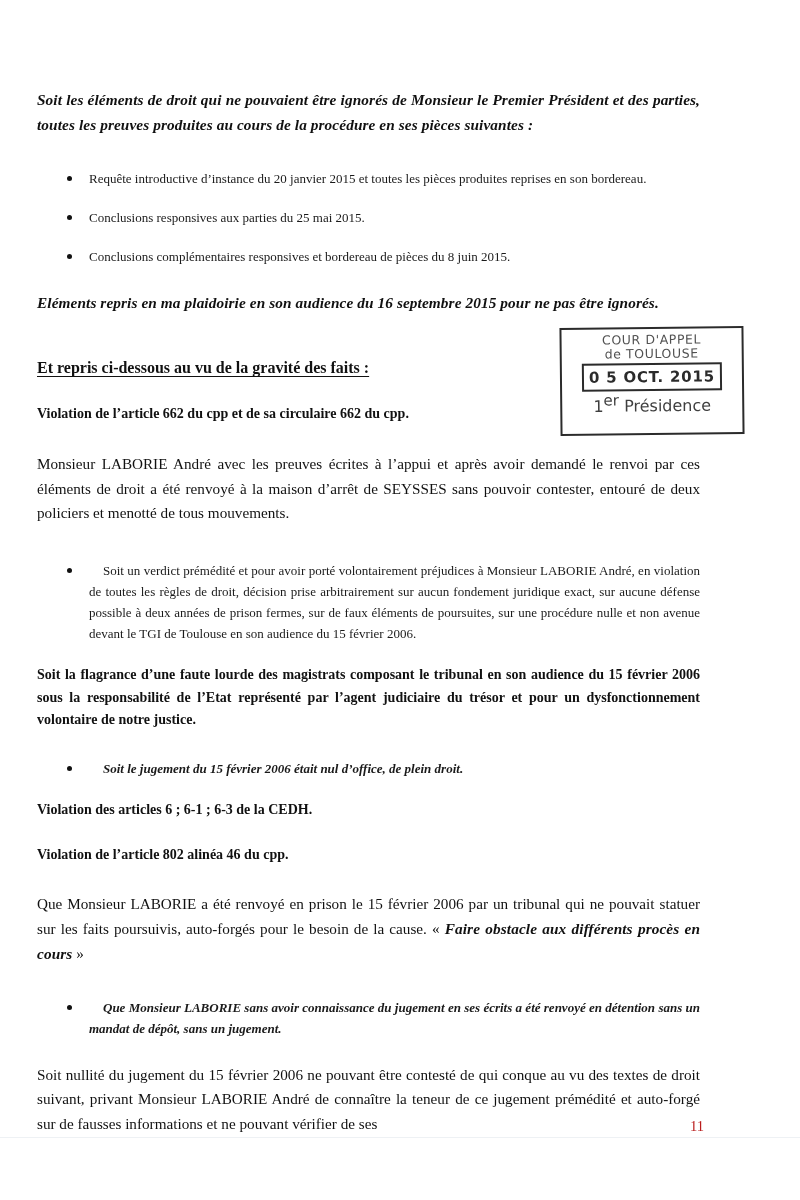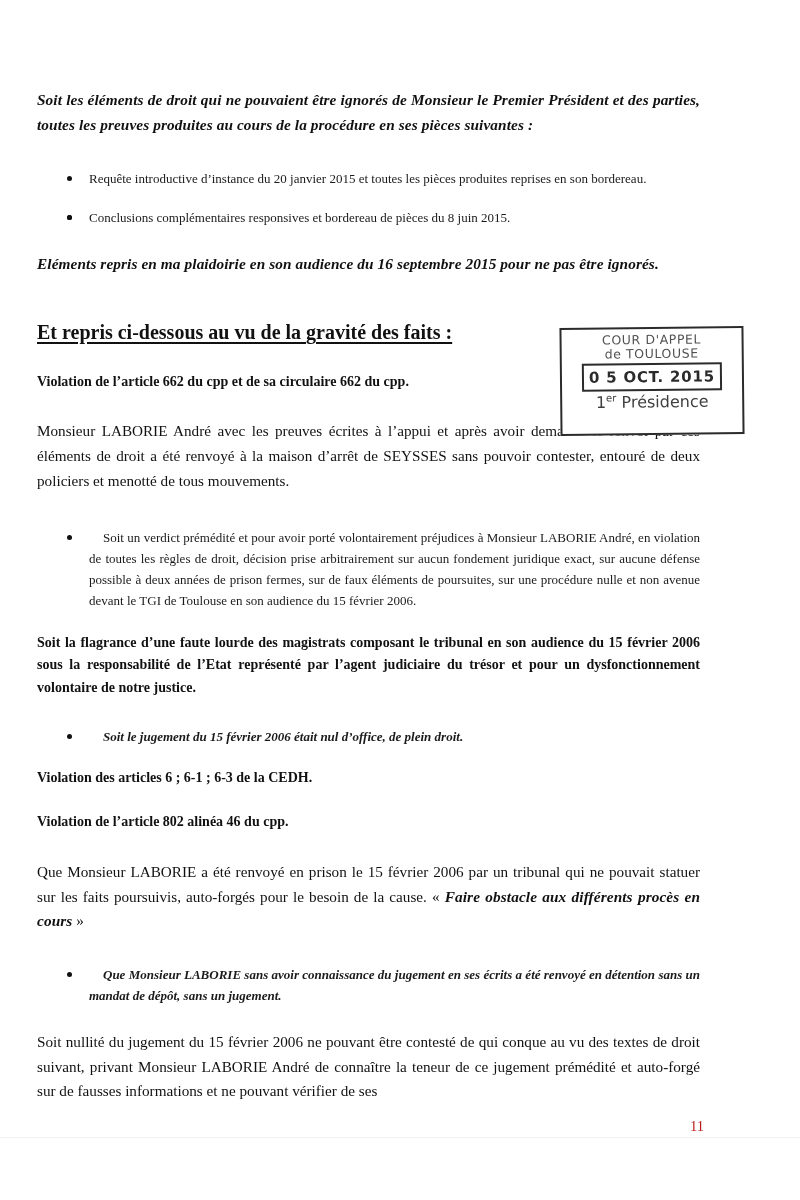--- a/index.html
+++ b/index.html
@@ -47,21 +47,21 @@
     letter-spacing: 0.1px;
   }
   .bold {
     font-weight: bold;
     font-size: 14px;
   }
   .underline-head {
     font-weight: bold;
     text-decoration: underline;
     text-underline-offset: 3px;
-    font-size: 20px;
+    font-size: 16px;
   }
   .spacer-16 { height: 16px; }
   .spacer-20 { height: 20px; }
   .spacer-24 { height: 24px; }
   .spacer-28 { height: 28px; }
   .spacer-34 { height: 34px; }
 
   
   .blist {
     margin: 0;
@@ -133,21 +133,21 @@
     font-weight: bold;
     letter-spacing: 0.8px;
   }
   .stamp-l4 {
     text-align: center;
     font-size: 16px;
     line-height: 1.05;
     opacity: 0.9;
   }
   .stamp-l4 sup {
-    font-size: 10px;
+    font-size: 15px;
     vertical-align: super;
   }
 
   
   .page-number {
     position: absolute;
     left: 0;
     right: 96px;
     top: 1118px;
     text-align: right;
@@ -182,20 +182,21 @@
 
     <div class="spacer-24"></div>
 
     <ul class="blist">
       <li class="bitem">
         <span class="dot"></span>
         <span>Requête introductive d’instance du 20 janvier 2015 et toutes les pièces produites reprises en son bordereau.</span>
       </li>
       <li class="bitem">
         <span class="dot"></span>
+        <span>Conclusions responsives aux parties du 25 mai 2015.</span>
       </li>
       <li class="bitem">
         <span class="dot"></span>
         <span>Conclusions complémentaires responsives et bordereau de pièces du 8 juin 2015.</span>
       </li>
     </ul>
 
     <div class="spacer-24"></div>
 
     <p class="para bold-italic">Eléments repris en ma plaidoirie en son audience du 16 septembre 2015 pour ne pas être ignorés.</p>

